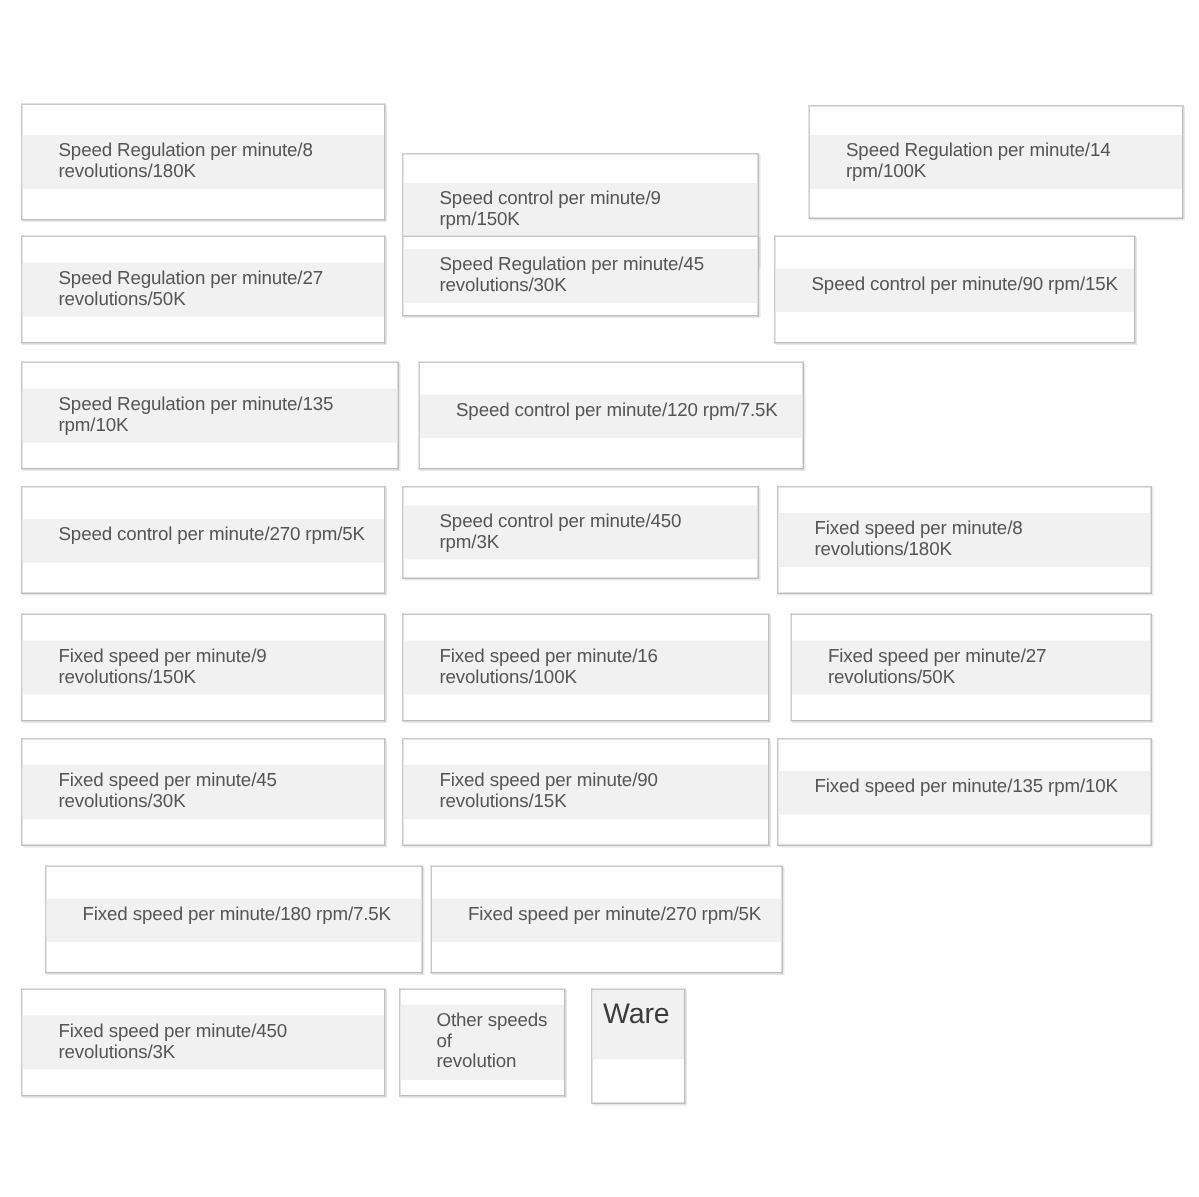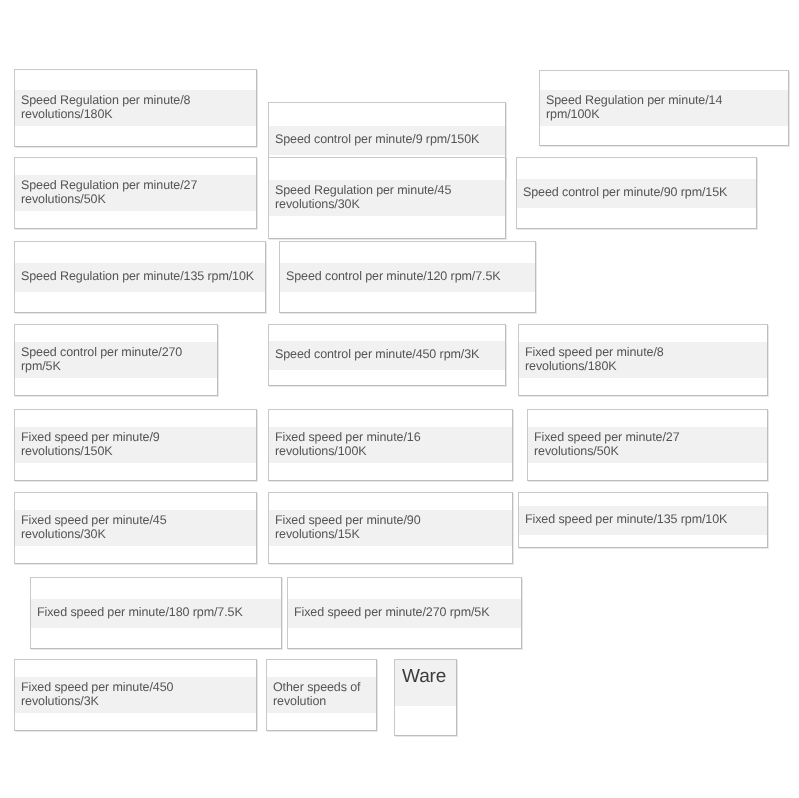--- a/index.html
+++ b/index.html
@@ -36,23 +36,23 @@
     display: flex;
     align-items: center;
     overflow: hidden;
   }
 
   
   .band {
     width: 100%;
     background: #f1f1f1;
     box-sizing: border-box;
-    padding: 4px 10px 5px 6px;
+    padding: 4px 10px 5px 24px;
     display: flex;
-    align-items: center;
+    align-items: flex-start;
   }
 
   .label {
     color: #555555;
     font-size: 12.5px;
     line-height: 13.5px;
     letter-spacing: -0.1px;
     white-space: pre-line;
     text-rendering: geometricPrecision;
   }
@@ -95,42 +95,42 @@
       <div class="band">
         <span class="label">Speed Regulation per minute/14 rpm/100K</span>
       </div>
     </div>
     <div class="card two" style="left: 14px; top: 157px; width: 243px; height: 72px;">
       <div class="band">
         <span class="label">Speed Regulation per minute/27
 revolutions/50K</span>
       </div>
     </div>
-    <div class="card two" style="left: 268px; top: 157px; width: 238px; height: 82px;">
+    <div class="card two" style="left: 268px; top: 157px; width: 238px; height: 54px;">
       <div class="band">
         <span class="label">Speed Regulation per minute/45
 revolutions/30K</span>
       </div>
     </div>
     <div class="card one" style="left: 516px; top: 157px; width: 241px; height: 72px;">
       <div class="band">
         <span class="label">Speed control per minute/90 rpm/15K</span>
       </div>
     </div>
     <div class="card one" style="left: 14px; top: 241px; width: 252px; height: 72px;">
       <div class="band">
         <span class="label">Speed Regulation per minute/135 rpm/10K</span>
       </div>
     </div>
     <div class="card one" style="left: 279px; top: 241px; width: 257px; height: 72px;">
       <div class="band">
         <span class="label">Speed control per minute/120 rpm/7.5K</span>
       </div>
     </div>
-    <div class="card one" style="left: 14px; top: 324px; width: 204px; height: 72px;">
+    <div class="card one" style="left: 14px; top: 324px; width: 243px; height: 72px;">
       <div class="band">
         <span class="label">Speed control per minute/270 rpm/5K</span>
       </div>
     </div>
     <div class="card one" style="left: 268px; top: 324px; width: 238px; height: 62px;">
       <div class="band">
         <span class="label">Speed control per minute/450 rpm/3K</span>
       </div>
     </div>
     <div class="card two" style="left: 518px; top: 324px; width: 250px; height: 72px;">
@@ -162,21 +162,21 @@
         <span class="label">Fixed speed per minute/45
 revolutions/30K</span>
       </div>
     </div>
     <div class="card two" style="left: 268px; top: 492px; width: 245px; height: 72px;">
       <div class="band">
         <span class="label">Fixed speed per minute/90
 revolutions/15K</span>
       </div>
     </div>
-    <div class="card one" style="left: 518px; top: 492px; width: 250px; height: 56px;">
+    <div class="card one" style="left: 518px; top: 492px; width: 250px; height: 72px;">
       <div class="band">
         <span class="label">Fixed speed per minute/135 rpm/10K</span>
       </div>
     </div>
     <div class="card one" style="left: 14px; top: 577px; width: 252px; height: 72px; margin-left: 16px;">
       <div class="band">
         <span class="label">Fixed speed per minute/180 rpm/7.5K</span>
       </div>
     </div>
     <div class="card one" style="left: 287px; top: 577px; width: 235px; height: 72px;">

